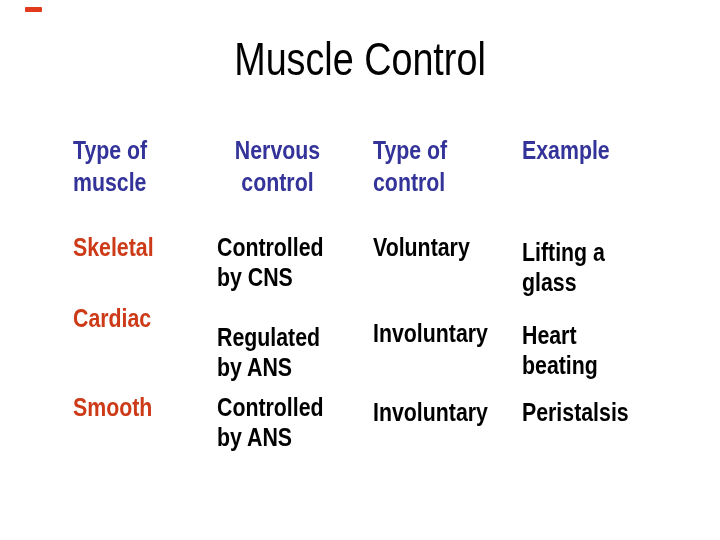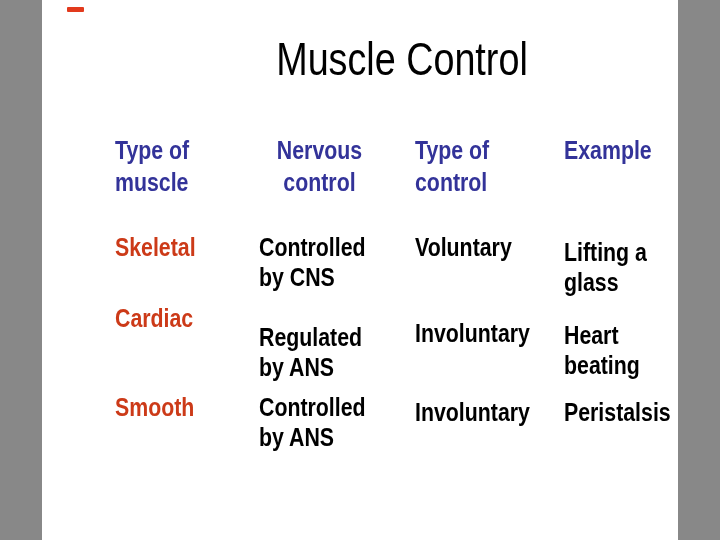--- a/index.html
+++ b/index.html
@@ -1,18 +1,18 @@
 <!DOCTYPE html>
 <html style="--background: #ffffff; --title-text: #000000; --header-text: #333399; --muscle-text: #cc3a18; --body-text: #000000; --marker: #e23a1d;"><head>
 <meta charset="utf-8">
 <style>
   html, body { margin: 0; padding: 0; background: #888; }
   .slide {
     position: relative;
-    width: 636px;
+    width: 720px;
     height: 540px;
     margin: 0 auto;
     background: var(--background, #fff);
     overflow: hidden;
     font-family: "Liberation Sans", "DejaVu Sans", sans-serif;
   }
   .marker {
     position: absolute;
     left: 25px; top: 7px;
     width: 17px; height: 5px;

